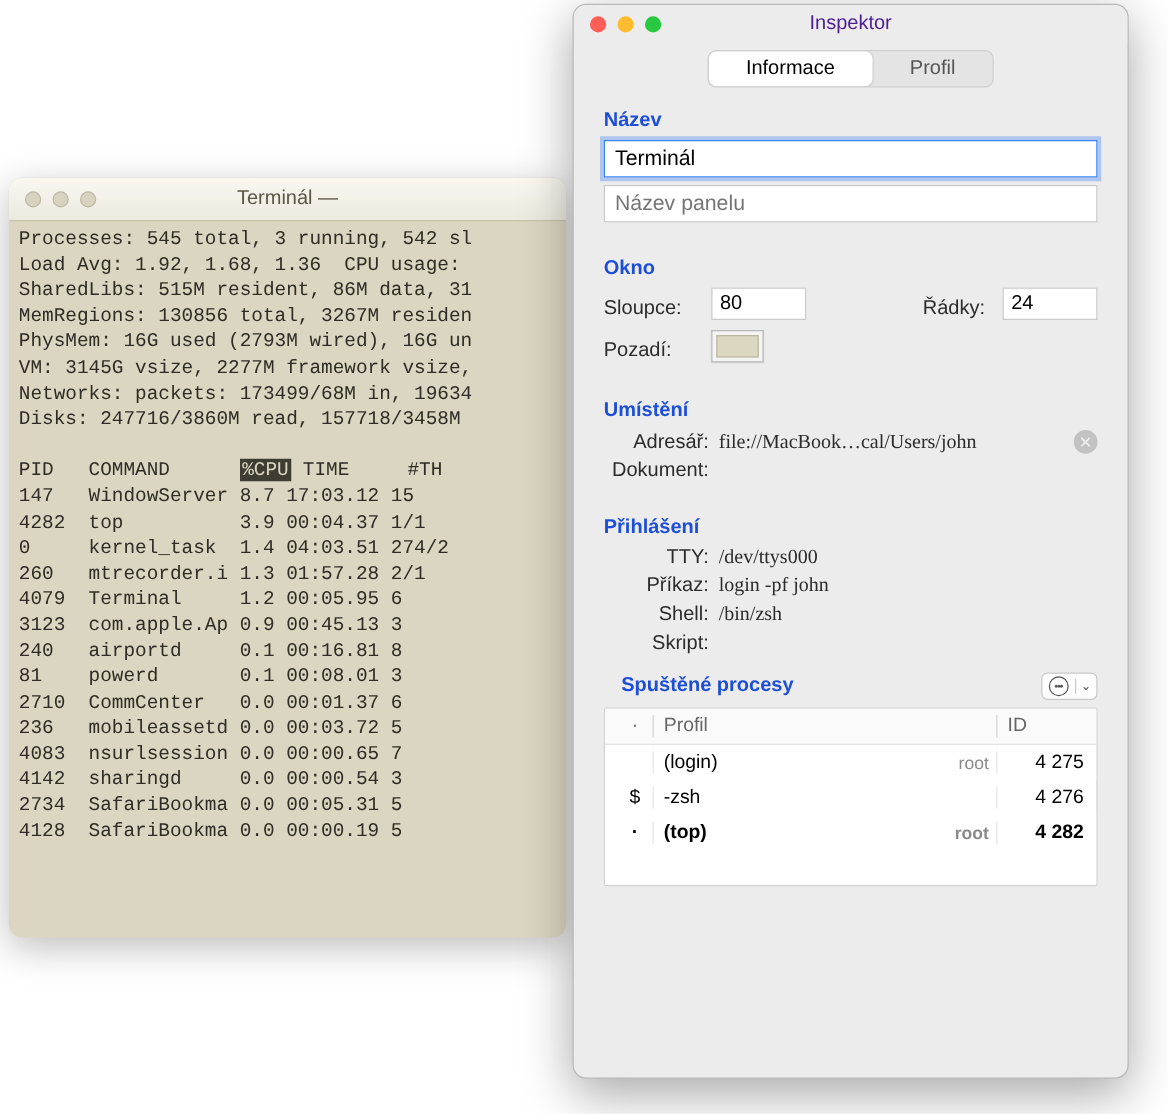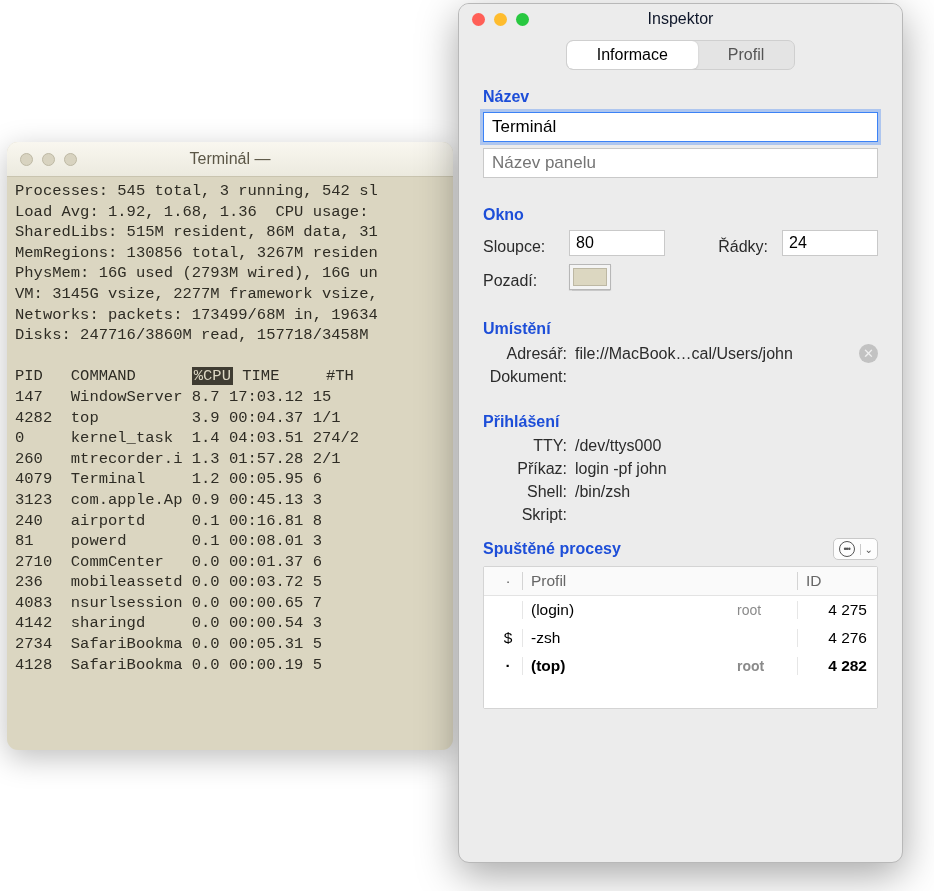--- a/index.html
+++ b/index.html
@@ -85,21 +85,21 @@
     }
     .tl-red { background: #ff5f57; }
     .tl-yellow { background: #febc2e; }
     .tl-green { background: #28c840; }
     .inspector-title {
       position: absolute;
       left: 0; right: 0;
       text-align: center;
       font-size: 16px;
       font-weight: 500;
-      color: #0f172a;
+      color: #4c1d95;
     }
     .tab-bar {
       display: flex;
       justify-content: center;
       padding: 6px 0 10px;
     }
     .segmented {
       display: flex;
       background: #e4e4e4;
       border-radius: 7px;
@@ -151,21 +151,21 @@
       display: flex;
       align-items: flex-end;
       gap: 14px;
       margin-bottom: 8px;
       font-size: 16px;
       color: #2b2b2b;
     }
     .form-row .lab { min-width: 72px; }
     .form-row .lab-r { text-align: right; min-width: 60px; }
     .num-input {
-      width: 96px;
+      width: 76px;
       height: 26px;
       background: #fff;
       border: 1px solid #c9c9c9;
       padding: 2px 6px;
       font-size: 16px;
     }
     .color-well {
       width: 42px; height: 26px;
       border: 1px solid #b7b7b7;
       padding: 3px;
@@ -179,39 +179,40 @@
     }
 
     .kv {
       display: flex;
       font-size: 16px;
       color: #2b2b2b;
       margin-bottom: 5px;
       align-items: center;
     }
     .kv .k { width: 92px; text-align: right; padding-right: 8px; white-space: nowrap;}
-    .kv .v { flex: 1; }
+    .kv .v { flex: 1; font-family: Liberation Serif, serif; }
     .clear-btn {
       width: 19px; height: 19px;
       border-radius: 50%;
       background: #c2c2c2;
       color: #f0f0f0;
       display: flex;
       align-items: center;
       justify-content: center;
       font-size: 13px;
       cursor: pointer;
     }
 
     .proc-header {
       display: flex;
       align-items: center;
       justify-content: space-between;
       margin-top: 14px;
       margin-bottom: 6px;
+      margin-left: 14px;
     }
     .proc-more {
       display: flex;
       align-items: center;
       border: 1px solid #c9c9c9;
       border-radius: 5px;
       background: #fdfdfd;
       height: 22px;
       cursor: pointer;
     }
@@ -245,21 +246,21 @@
       font-size: 15.5px;
       padding: 5px 10px;
     }
     .pt-head {
       color: #666;
       border-bottom: 1px solid #e3e3e3;
       background: #fafafa;
     }
     .pt-c1 { width: 28px; text-align: center; }
     .pt-c2 { flex: 1; border-left: 1px solid #e6e6e6; padding-left: 8px;}
-    .pt-c3 { width: 60px; text-align: left; color: #8a8a8a; font-size: 14px; padding-right: 6px;}
+    .pt-c3 { width: 60px; text-align: right; color: #8a8a8a; font-size: 14px; padding-right: 6px;}
     .pt-c4 { width: 70px; text-align: right; border-left: 1px solid #e6e6e6; padding-left: 8px;}
     .pt-head .pt-c2, .pt-head .pt-c4 { border-left: 1px solid #d4d4d4; }
     .pt-row.bold { font-weight: 700; }
     .pt-row:nth-child(odd) { background: #fff; }
     .pt-row-last { height: 28px; }
   </style>
 </head>
 <body>
 
 <div class="terminal-window">

